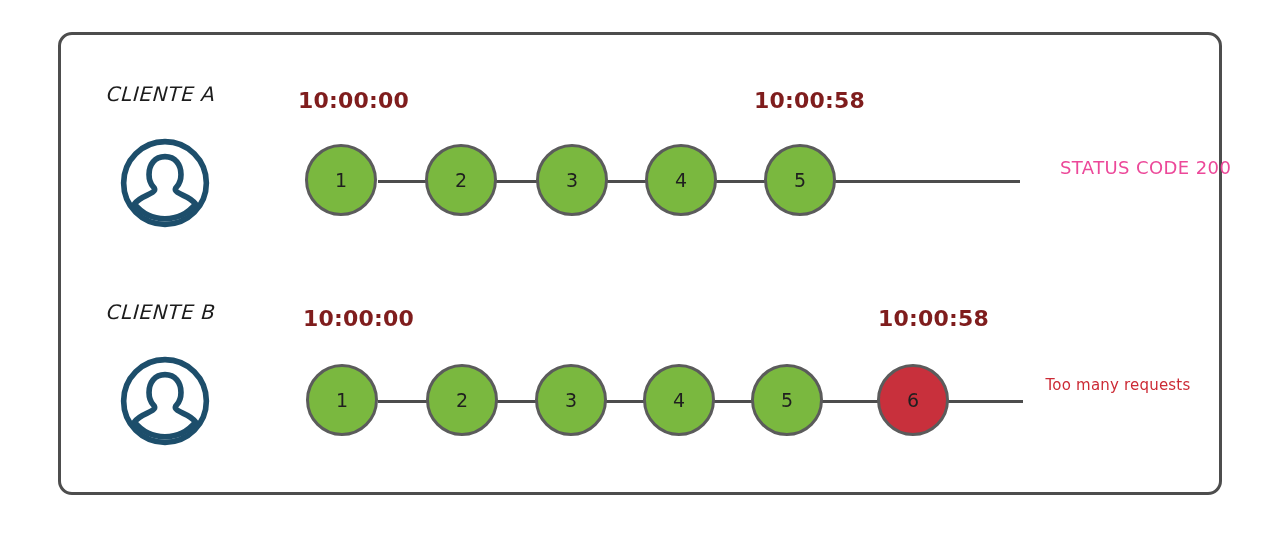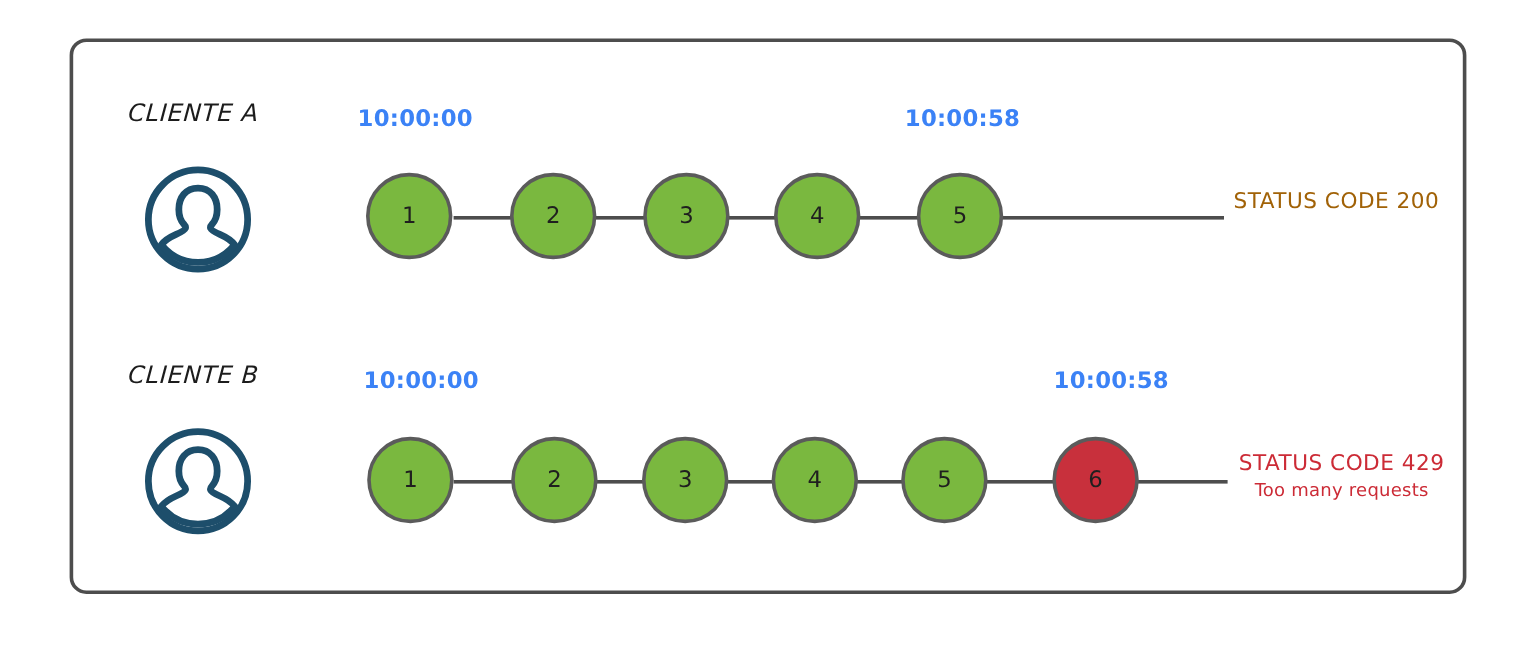--- a/index.html
+++ b/index.html
@@ -65,23 +65,23 @@
     top: 136px;
     width: 94px;
     height: 94px;
   }
   .avatar svg { display: block; width: 94px; height: 94px; }
 
   
   .timestamp {
     position: absolute;
     font-family: "DejaVu Sans", sans-serif;
-    font-size: 19px;
+    font-size: 22px;
     font-weight: bold;
-    color: #3b82f6;
+    color: #7f1d1d;
     white-space: nowrap;
     letter-spacing: 0.2px;
   }
 
   
   .chain { position: absolute; }
 
   .connector {
     position: absolute;
     height: 3px;
@@ -118,21 +118,21 @@
   .status .line1 {
     display: block;
     font-size: 18px;
     letter-spacing: 0.4px;
   }
   .status .line2 {
     display: block;
     font-size: 16px;
     letter-spacing: 0.2px;
   }
-  .status-ok    { color: #a16207; }
+  .status-ok    { color: #ec4899; margin-left: 32px; }
   .status-error { color: #cc2b36; }
   .status-error .line2 { font-size: 15px; }
 </style>
 </head>
 <body>
 
 <div id="diagram-root">
 
   <div class="frame"></div>
 
@@ -232,18 +232,17 @@
         </div>
       <div class="node green" style="left:751px; top:-36px;">
           <span>5</span>
         </div>
       <div class="node red" style="left:877px; top:-36px;">
           <span>6</span>
         </div>
     </div>
 
     <div class="status status-error" style="left:1022px; top:158px; width:192px;">
-      <span class="line1">STATUS CODE 429</span>
       <span class="line2">Too many requests</span>
     </div>
   </div>
 
 </div>
 
 </body></html>

